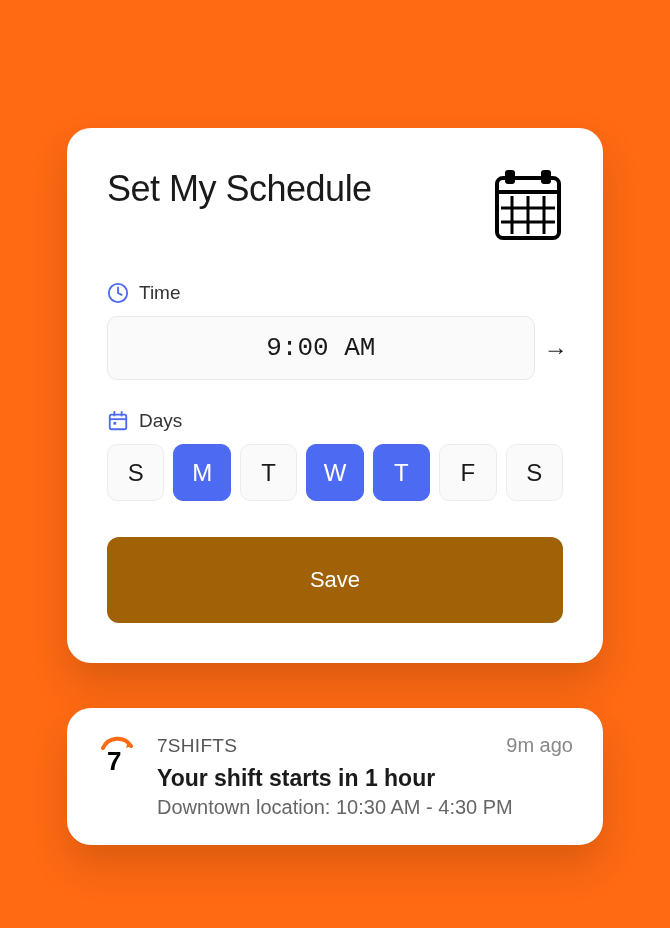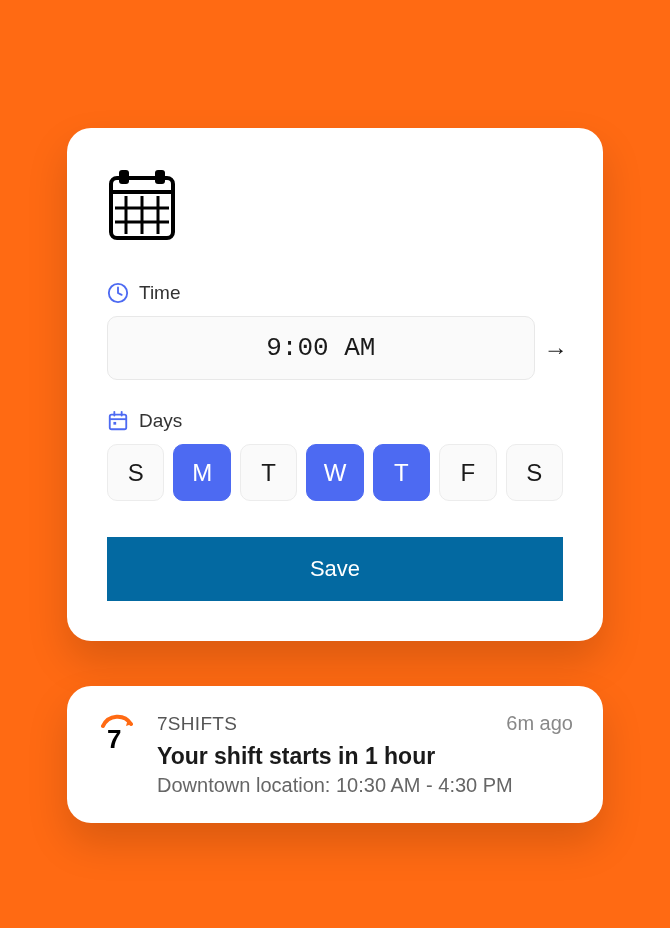--- a/index.html
+++ b/index.html
@@ -95,25 +95,25 @@
       color: #1a1a1a;
       cursor: pointer;
     }
     .day-box.selected {
       background: #4d6af2;
       border-color: #4d6af2;
       color: #ffffff;
     }
     .save-btn {
       width: 100%;
-      background: #0369a1;
+      background: #a16207;
       color: #ffffff;
       border: none;
-      border-radius: 0;
-      padding: 19px;
+      border-radius: 12px;
+      padding: 30px;
       font-size: 22px;
       font-weight: 400;
       cursor: pointer;
     }
     .notif-card {
       padding: 26px 30px;
       display: flex;
       gap: 20px;
       align-items: flex-start;
     }
@@ -151,20 +151,21 @@
     .notif-detail {
       font-size: 20px;
       color: #666;
     }
   </style>
 </head>
 <body>
 
 <div class="card schedule-card">
   <div class="header-row">
+    <h1 class="title">Set My Schedule</h1>
     <svg class="calendar-big-icon" viewBox="0 0 70 74" fill="none">
       <rect x="4" y="10" width="62" height="60" rx="6" stroke="#000" stroke-width="4" fill="#fff"></rect>
       <rect x="12" y="2" width="10" height="14" rx="3" fill="#000"></rect>
       <rect x="48" y="2" width="10" height="14" rx="3" fill="#000"></rect>
       <line x1="4" y1="24" x2="66" y2="24" stroke="#000" stroke-width="4"></line>
       <line x1="19" y1="28" x2="19" y2="66" stroke="#000" stroke-width="3"></line>
       <line x1="35" y1="28" x2="35" y2="66" stroke="#000" stroke-width="3"></line>
       <line x1="51" y1="28" x2="51" y2="66" stroke="#000" stroke-width="3"></line>
       <line x1="8" y1="40" x2="62" y2="40" stroke="#000" stroke-width="3"></line>
       <line x1="8" y1="54" x2="62" y2="54" stroke="#000" stroke-width="3"></line>
@@ -210,18 +211,18 @@
 
 <div class="card notif-card">
   <svg class="notif-logo" viewBox="0 0 40 40">
     <path d="M 6 12 A 16 16 0 0 1 34 10" stroke="#ff6a13" stroke-width="4" fill="none" stroke-linecap="round"></path>
     <path d="M 31 5 L 35 10 L 29 12 Z" fill="#ff6a13"></path>
     <text x="10" y="34" font-family="Arial Black, Arial, sans-serif" font-size="26" font-weight="900" fill="#000">7</text>
   </svg>
   <div class="notif-body">
     <div class="notif-top-row">
       <span class="notif-app">7SHIFTS</span>
-      <span class="notif-time">6m ago</span>
+      <span class="notif-time">9m ago</span>
     </div>
     <div class="notif-title">Your shift starts in 1 hour</div>
     <div class="notif-detail">Downtown location: 10:30 AM - 4:30 PM</div>
   </div>
 </div>
 
 </body></html>

